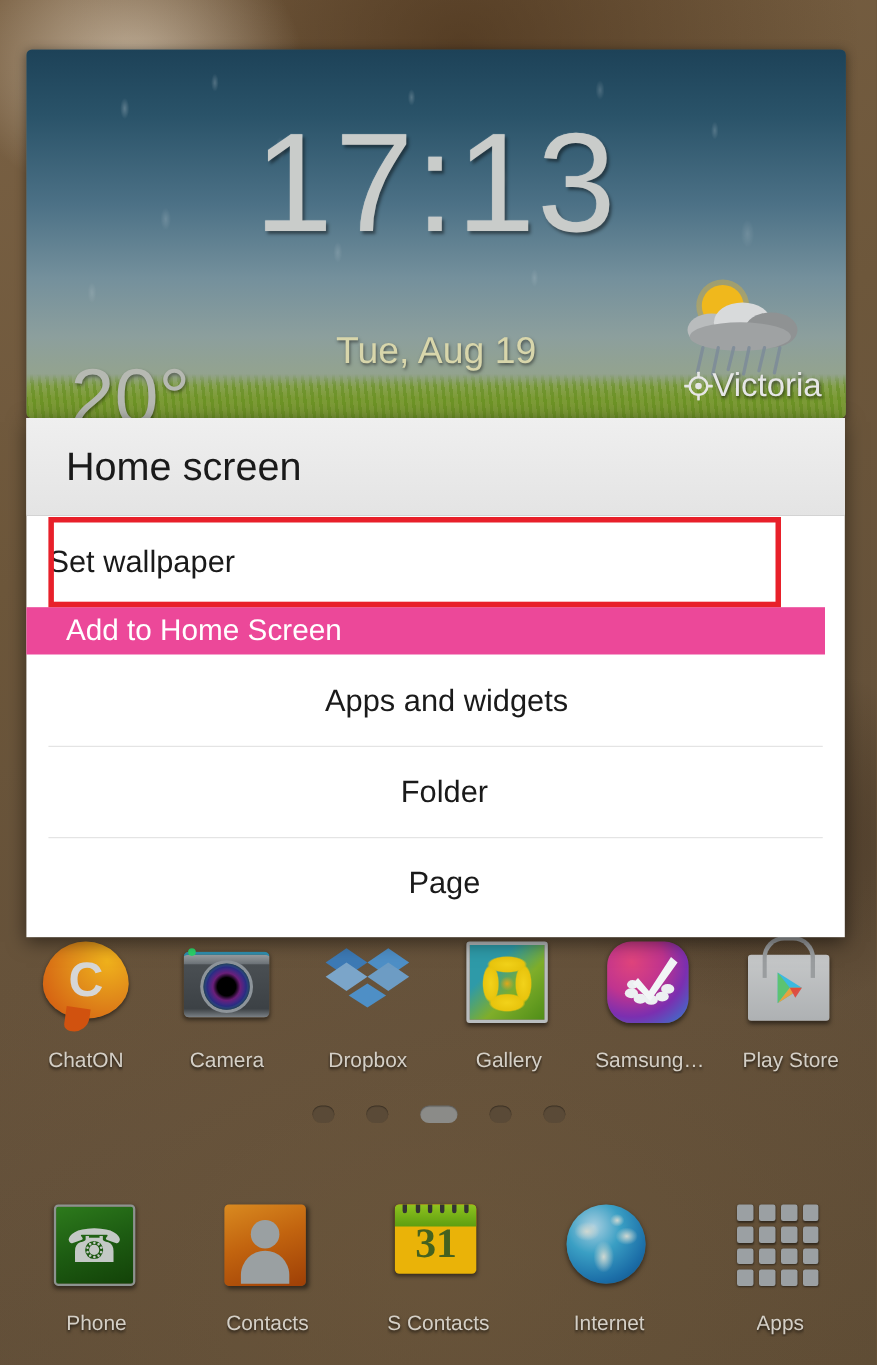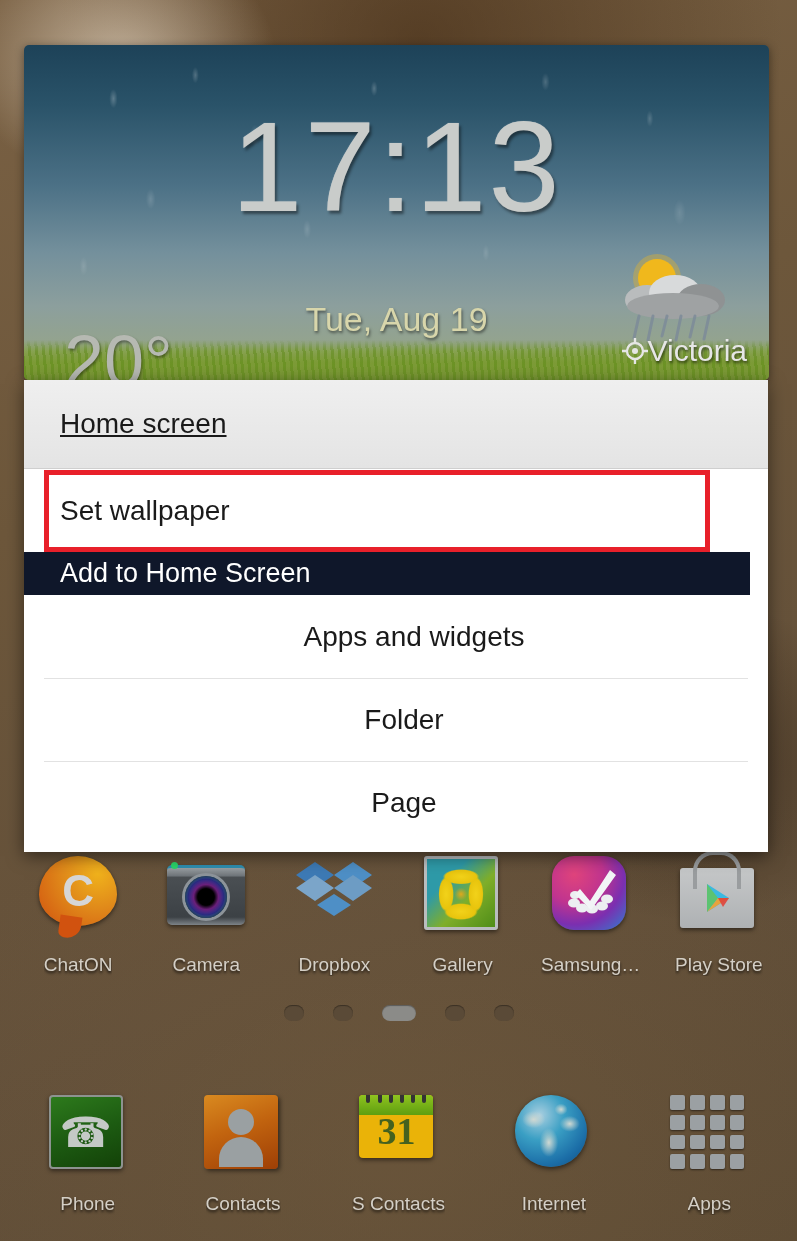--- a/index.html
+++ b/index.html
@@ -192,27 +192,27 @@
   #page-dots .dot{width:20px;height:16px;border-radius:8px;background:#5a4a37;
     box-shadow:inset 0 1px 1px rgba(0,0,0,.35);}
   #page-dots .dot.active{width:34px;background:#8b8b88;}
 
   
   #dialog{position:absolute;left:24px;top:380px;width:744px;height:472px;
     background:#fff;box-shadow:0 4px 16px rgba(0,0,0,.5);}
   #dialog-header{height:89px;display:flex;align-items:center;padding-left:36px;
     background:linear-gradient(180deg,#efefef 0%,#e4e4e4 100%);
     border-bottom:1px solid #cfcfcf;box-sizing:border-box;}
-  #dialog-header .title{font-size:28px;color:#1a1a1a;text-decoration:underline;}
-  .menu-item{display:flex;align-items:center;padding-left:36px;box-sizing:border-box;
+  #dialog-header .title{font-size:36px;color:#1a1a1a;}
+  .menu-item{display:flex;align-items:center;padding-left:20px;box-sizing:border-box;
     font-size:28px;color:#1a1a1a;}
   .menu-item.tall{height:83px;justify-content:center;}
   .menu-item.sep{border-top:1px solid #e2e2e2;margin:0 20px 0 20px;padding-left:16px;}
   #item-set-wallpaper{height:83px;}
-  #item-add-home{height:43px;background:#0f172a;color:#fff;margin-right:18px;font-size:27px;
+  #item-add-home{height:43px;background:#ec4899;color:#fff;margin-right:18px;font-size:27px;
     padding-left:36px;display:flex;align-items:center;}
   
   #highlight-box{position:absolute;left:44px;top:470px;width:666px;height:82px;
     border:5px solid #e8202a;box-sizing:border-box;pointer-events:none;z-index:10;}
 </style>
 </head>
 <body>
 
 <div id="wallpaper"></div>
 

